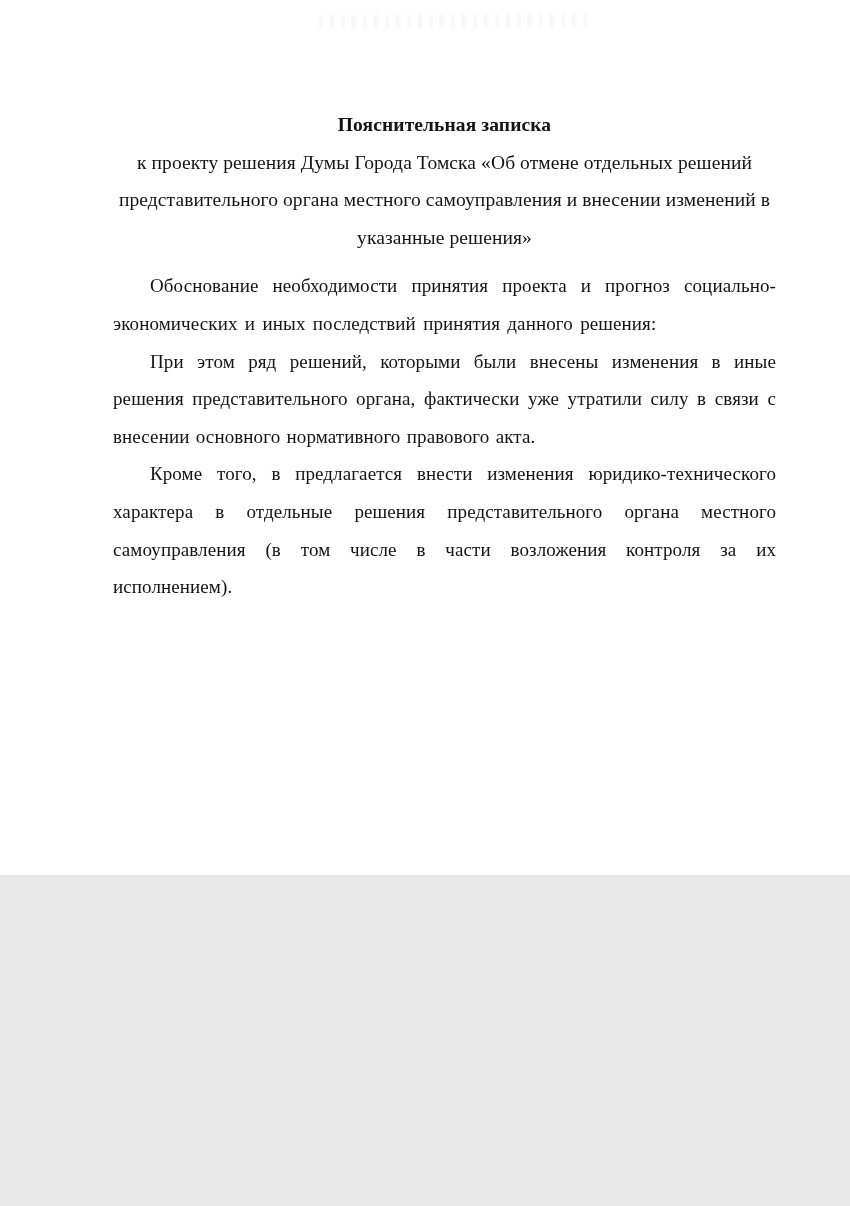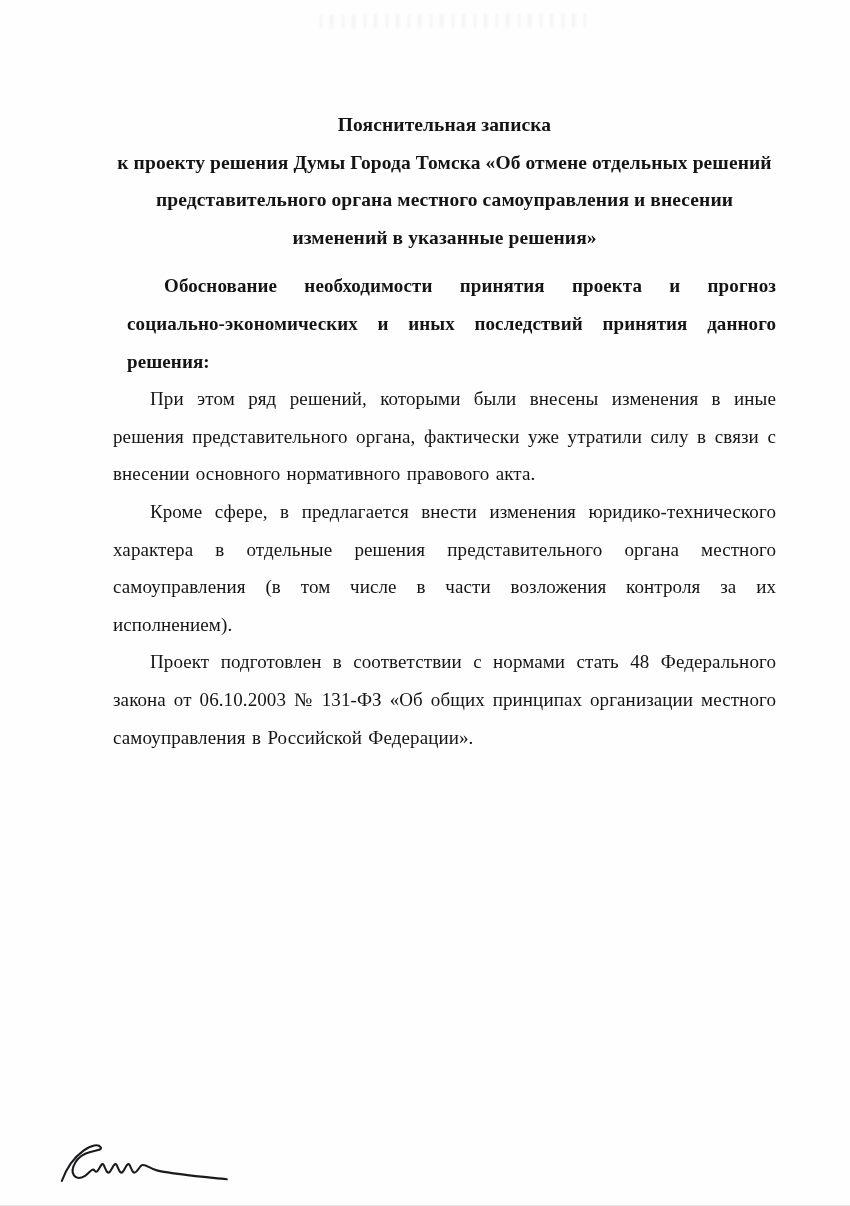--- a/index.html
+++ b/index.html
@@ -3,21 +3,21 @@
 <meta charset="utf-8">
 <style>
   html, body {
     margin: 0;
     padding: 0;
     background: #e8e8e8;
   }
   .page {
     position: relative;
     width: 850px;
-    height: 1205px;
+    height: 875px;
     margin: 0 auto;
     background: #fefefe;
     overflow: hidden;
     font-family: "Liberation Serif", "DejaVu Serif", serif;
     color: #141414;
   }
   
   .scan-artifact {
     position: absolute;
     left: 320px;
@@ -42,35 +42,34 @@
     letter-spacing: 0.1px;
   }
   .doc-title {
     text-align: center;
     font-weight: bold;
     margin: 0;
     font-size: 19.5px;
   }
   .doc-subtitle {
     text-align: center;
-    font-weight: bold;
+    font-weight: normal;
     margin: 0;
     font-size: 19.5px;
   }
   .para {
     margin: 0;
     text-align: justify;
     text-indent: 37px;
     word-spacing: 1.5px;
   }
   .para.lead {
-    font-weight: bold;
+    font-weight: normal;
     margin-top: 11px;
     word-spacing: 2.5px;
-    margin-left: 14px;
   }
   .body-block {
     margin-top: 0;
   }
   .signature-wrap {
     position: absolute;
     left: 48px;
     top: 1132px;
     width: 190px;
     height: 60px;
@@ -87,22 +86,21 @@
 
   <div class="scan-artifact"></div>
 
   <div class="doc">
     <p class="doc-title">Пояснительная записка</p>
     <p class="doc-subtitle">к проекту решения Думы Города Томска «Об отмене отдельных решений представительного органа местного самоуправления и внесении изменений в указанные решения»</p>
 
     <div class="body-block">
       <p class="para lead">Обоснование необходимости принятия проекта и прогноз социально-экономических и иных последствий принятия данного решения:</p>
       <p class="para">При этом ряд решений, которыми были внесены изменения в иные решения представительного органа, фактически уже утратили силу в связи с внесении основного нормативного правового акта.</p>
-      <p class="para">Кроме сфере, в предлагается внести изменения юридико-технического характера в отдельные решения представительного органа местного самоуправления (в том числе в части возложения контроля за их исполнением).</p>
-      <p class="para">Проект подготовлен в соответствии с нормами стать 48 Федерального закона от 06.10.2003 № 131-ФЗ «Об общих принципах организации местного самоуправления в Российской Федерации».</p>
+      <p class="para">Кроме того, в предлагается внести изменения юридико-технического характера в отдельные решения представительного органа местного самоуправления (в том числе в части возложения контроля за их исполнением).</p>
     </div>
   </div>
 
   <div class="signature-wrap">
     <svg viewBox="0 0 220 60" xmlns="http://www.w3.org/2000/svg">
       <path d="M16 52
                C 28 18, 56 5, 61 13
                C 64 19, 42 14, 32 30
                C 24 43, 31 53, 43 46
                C 48 43, 51 36, 54 40

